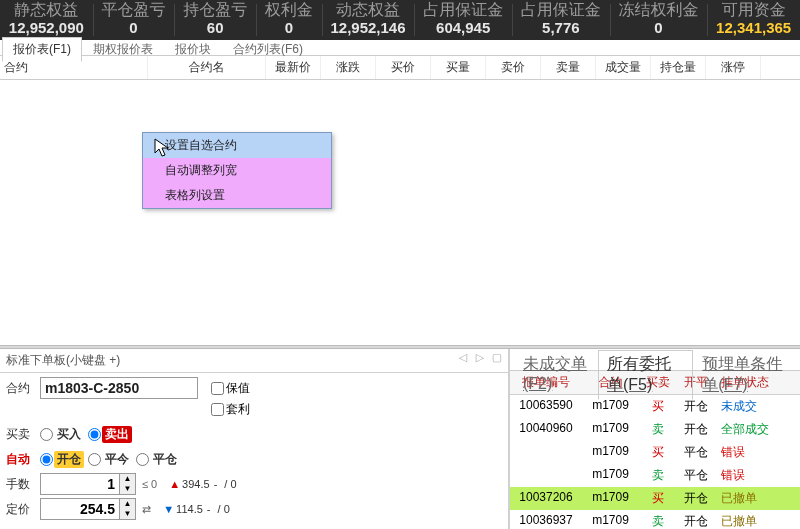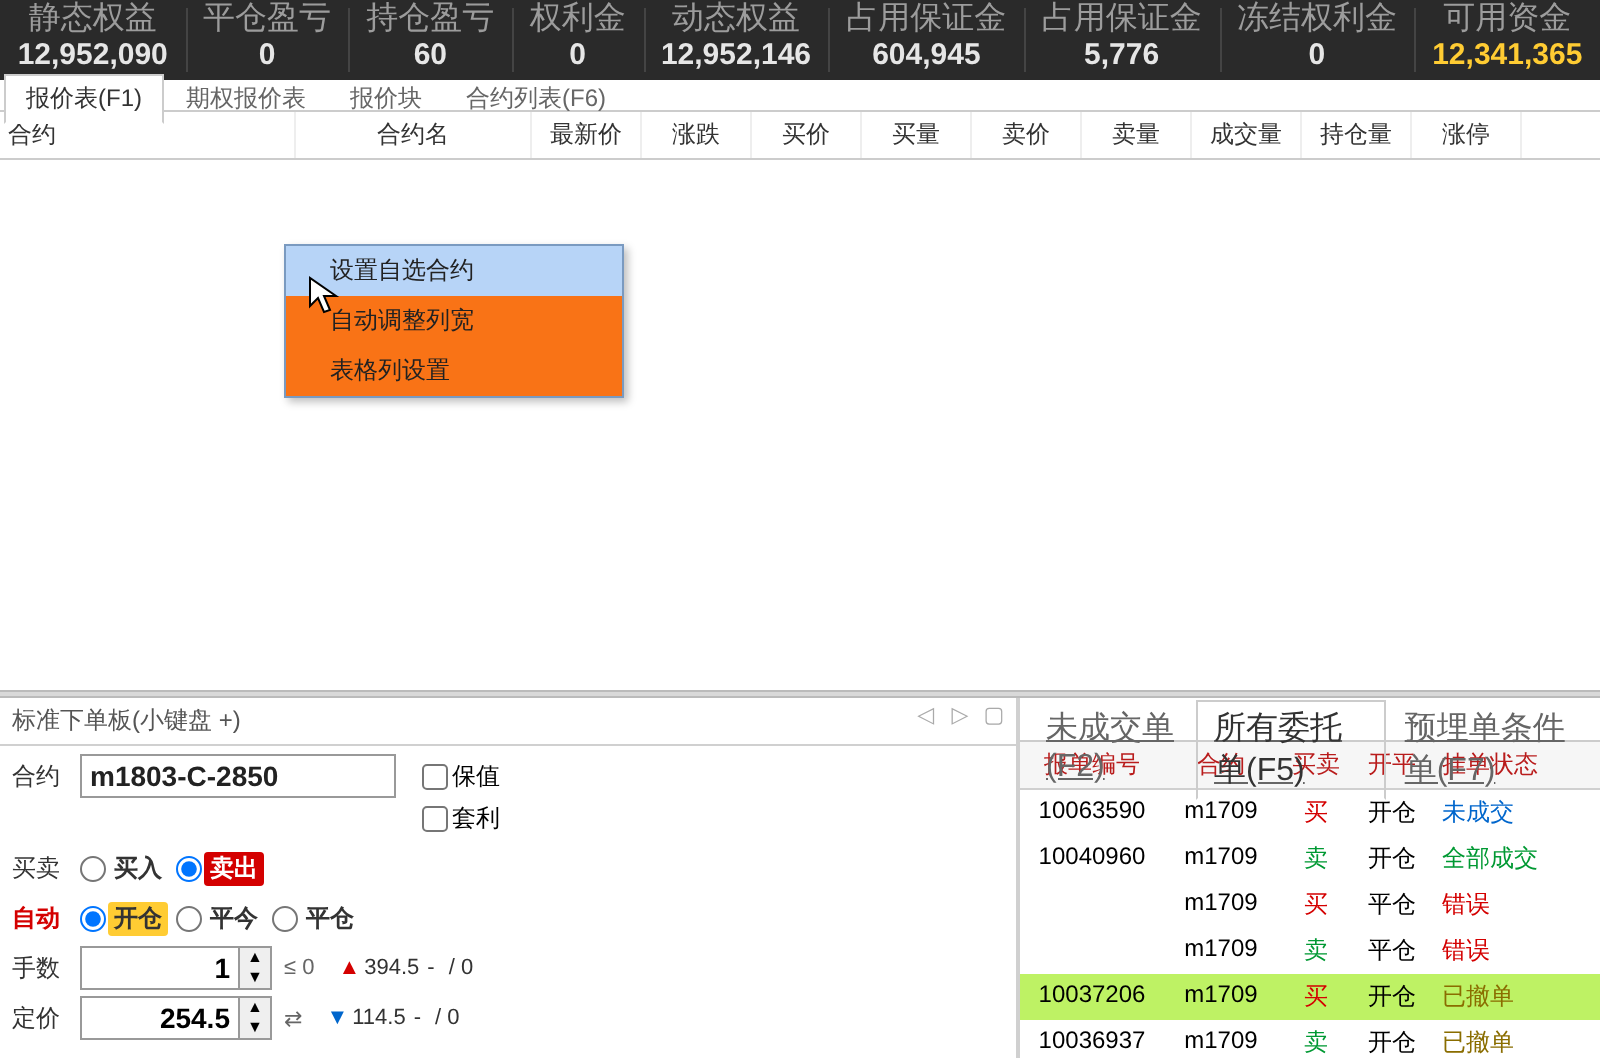--- a/index.html
+++ b/index.html
@@ -21,21 +21,21 @@
 
   
   .price-header { display: flex; border-bottom: 1px solid #ccc; font-size: 12px; color: #333; }
   .price-header .col { padding: 3px 0; text-align: center; border-right: 1px solid #eee; }
   .price-header .col:first-child { text-align: left; padding-left: 4px; }
   .col.c0 { flex-basis: 148px; }
   .col.c1 { flex-basis: 118px; }
   .col.cn { flex-basis: 55px; }
 
   
-  .context-menu { position: absolute; left: 142px; top: 122px; width: 170px; background: #f97316; border: 1px solid #7a9ac0; box-shadow: 2px 2px 4px rgba(0,0,0,0.25); }
+  .context-menu { position: absolute; left: 142px; top: 132px; width: 190px; background: #f0abfc; border: 1px solid #7a9ac0; box-shadow: 2px 2px 4px rgba(0,0,0,0.25); }
   .context-menu .mitem { padding: 4px 0 4px 22px; font-size: 12px; color: #222; }
   .context-menu .mitem.selected { background: #b7d4f7; }
 
   
   .cursor { position: absolute; left: 154px; top: 138px; pointer-events: none; }
   .cursor svg { display:block; }
 
   
   .splitter { position: absolute; left: 0; right: 0; top: 345px; height: 4px; background: #d9d9d9; border-top: 1px solid #bbb; border-bottom: 1px solid #bbb; }
 

